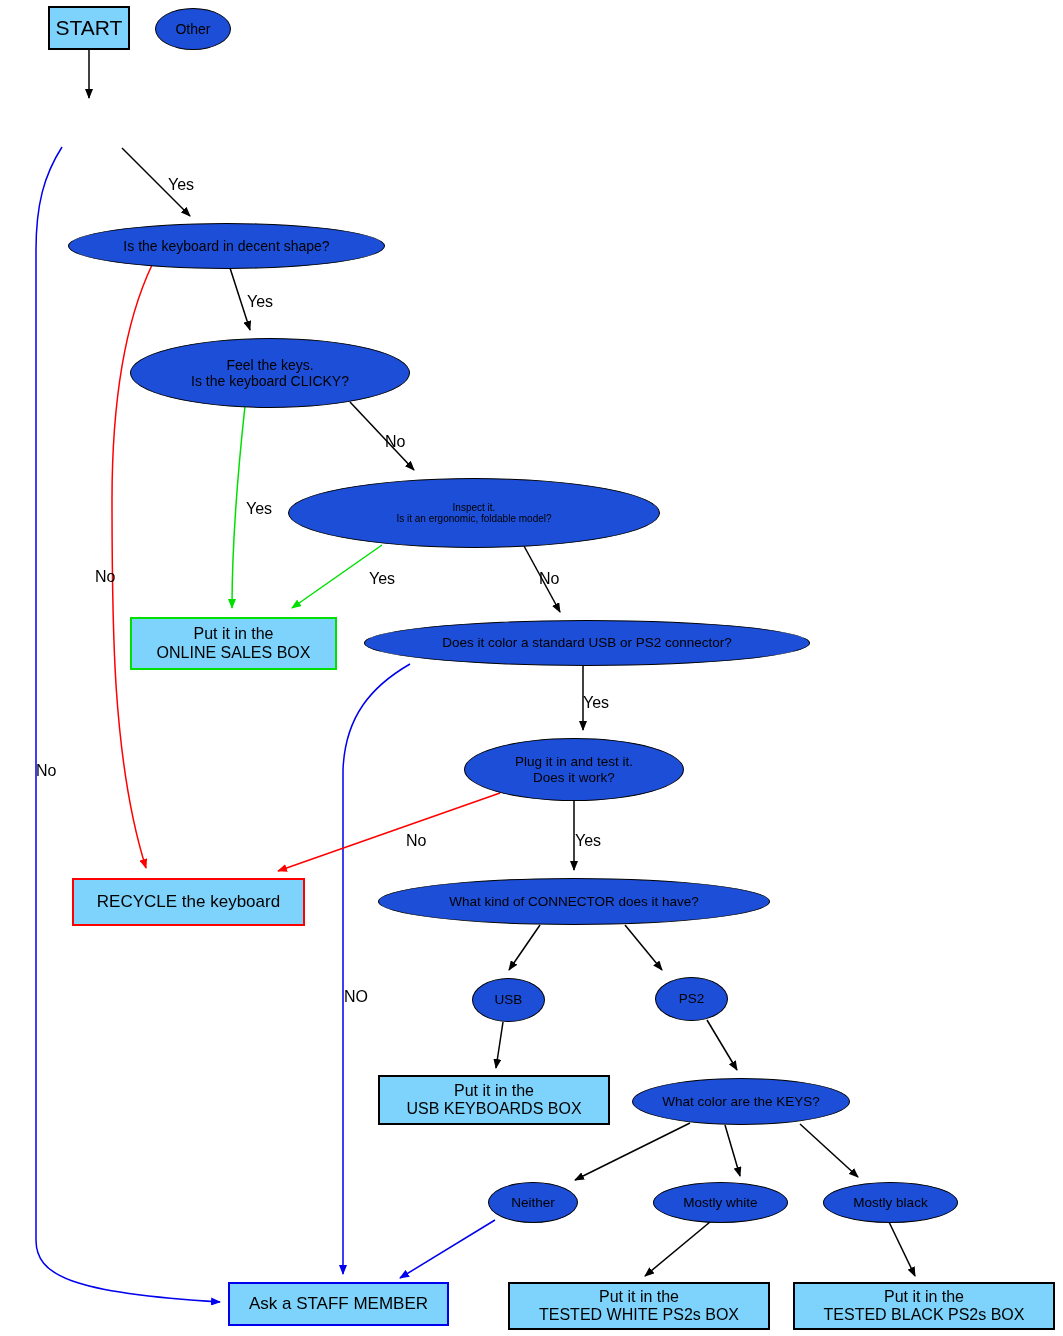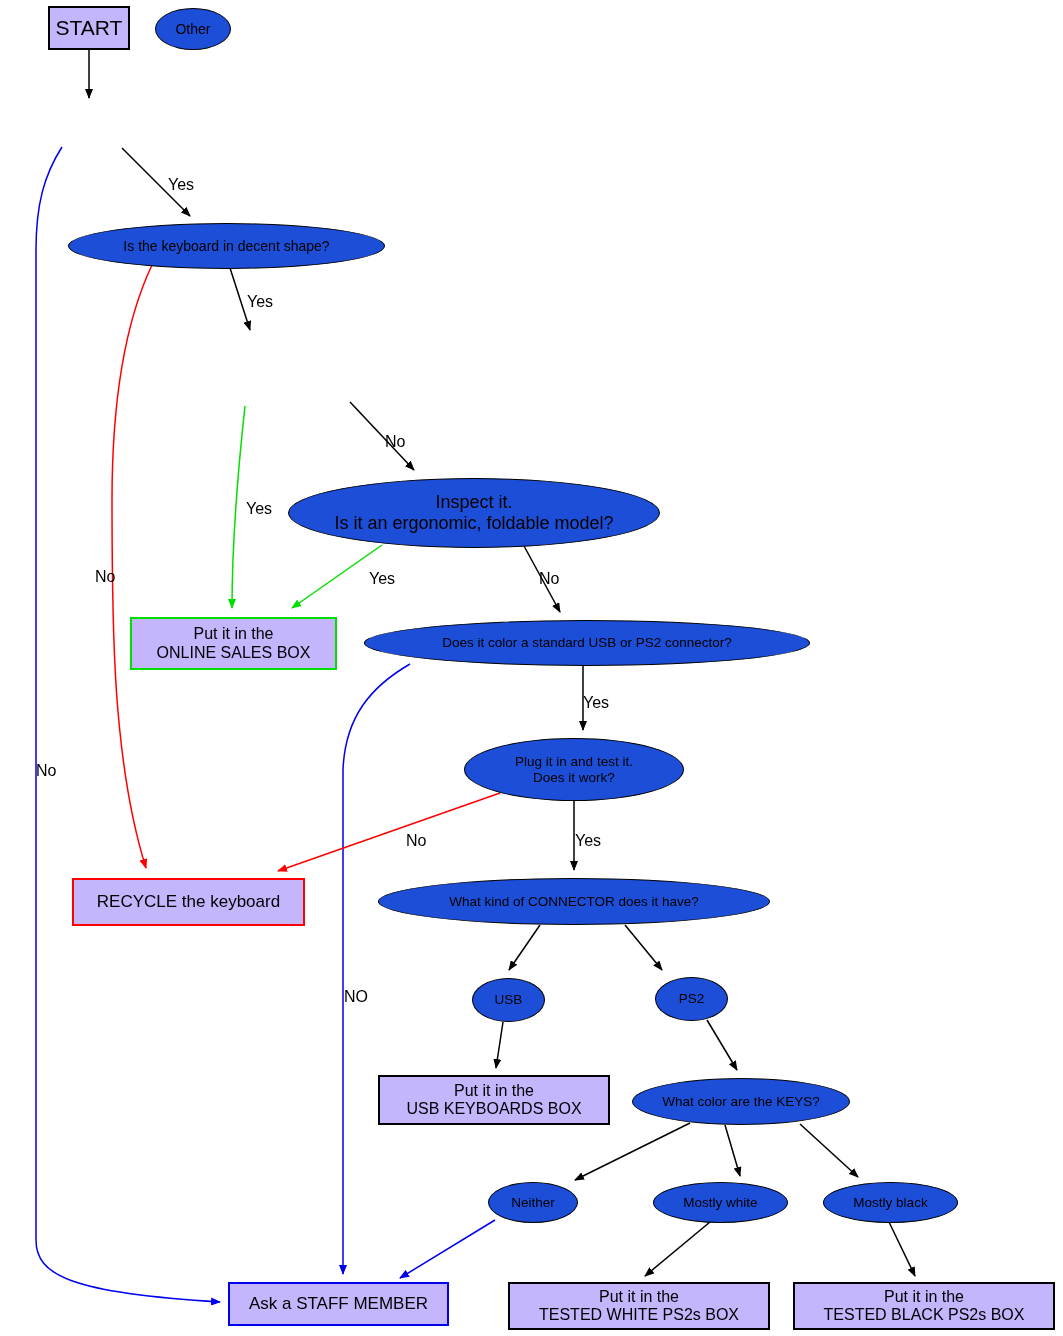--- a/index.html
+++ b/index.html
@@ -36,21 +36,21 @@
     white-space: pre;
     z-index: 3;
   }
   .ellipse {
     border: 1.4px solid #000000;
     border-radius: 50%;
     background: #1d4ed8;
   }
   .boxnode {
     border: 2.6px solid #000000;
-    background: #c4b5fd;
+    background: #7dd3fc;
   }
   .box-green { border-color: #00e000; }
   .box-red   { border-color: #ff0000; }
   .box-blue  { border-color: #0000ee; }
   .edge-label {
     position: absolute;
     color: #000000;
     z-index: 4;
     white-space: pre;
   }
@@ -123,22 +123,24 @@
     <path d="M889,1222 L915,1276" fill="none" stroke="#000000" stroke-width="1.5" marker-end="url(#ah-black)"></path>
   </svg>
 
   <div class="node boxnode" style="left:48px; top:6px; width:82px; height:44px; font-size:21px;">START</div>
 
   <div class="node ellipse" style="left:155px; top:8px; width:76px; height:42px; font-size:14px;">Other</div>
 
 
   <div class="node ellipse" style="left:68px; top:223px; width:317px; height:46px; font-size:14px;">Is the keyboard in decent shape?</div>
 
-
-  <div class="node ellipse" style="left:288px; top:478px; width:372px; height:70px; font-size:18px;">Inspect it.
+  <div class="node ellipse" style="left:130px; top:338px; width:280px; height:70px; font-size:14px;">Feel the keys.
+Is the keyboard CLICKY?</div>
+
+  <div class="node ellipse" style="left:288px; top:478px; width:372px; height:70px; font-size:10px;">Inspect it.
 Is it an ergonomic, foldable model?</div>
 
   <div class="node boxnode box-green" style="left:130px; top:617px; width:207px; height:53px; font-size:16px;">Put it in the
 ONLINE SALES BOX</div>
 
   <div class="node ellipse" style="left:364px; top:620px; width:446px; height:46px; font-size:13.5px;">Does it color a standard USB or PS2 connector?</div>
 
   <div class="node boxnode box-red" style="left:72px; top:878px; width:233px; height:48px; font-size:17px;">RECYCLE the keyboard</div>
 
   <div class="node ellipse" style="left:464px; top:738px; width:220px; height:63px; font-size:13.5px;">Plug it in and test it.

